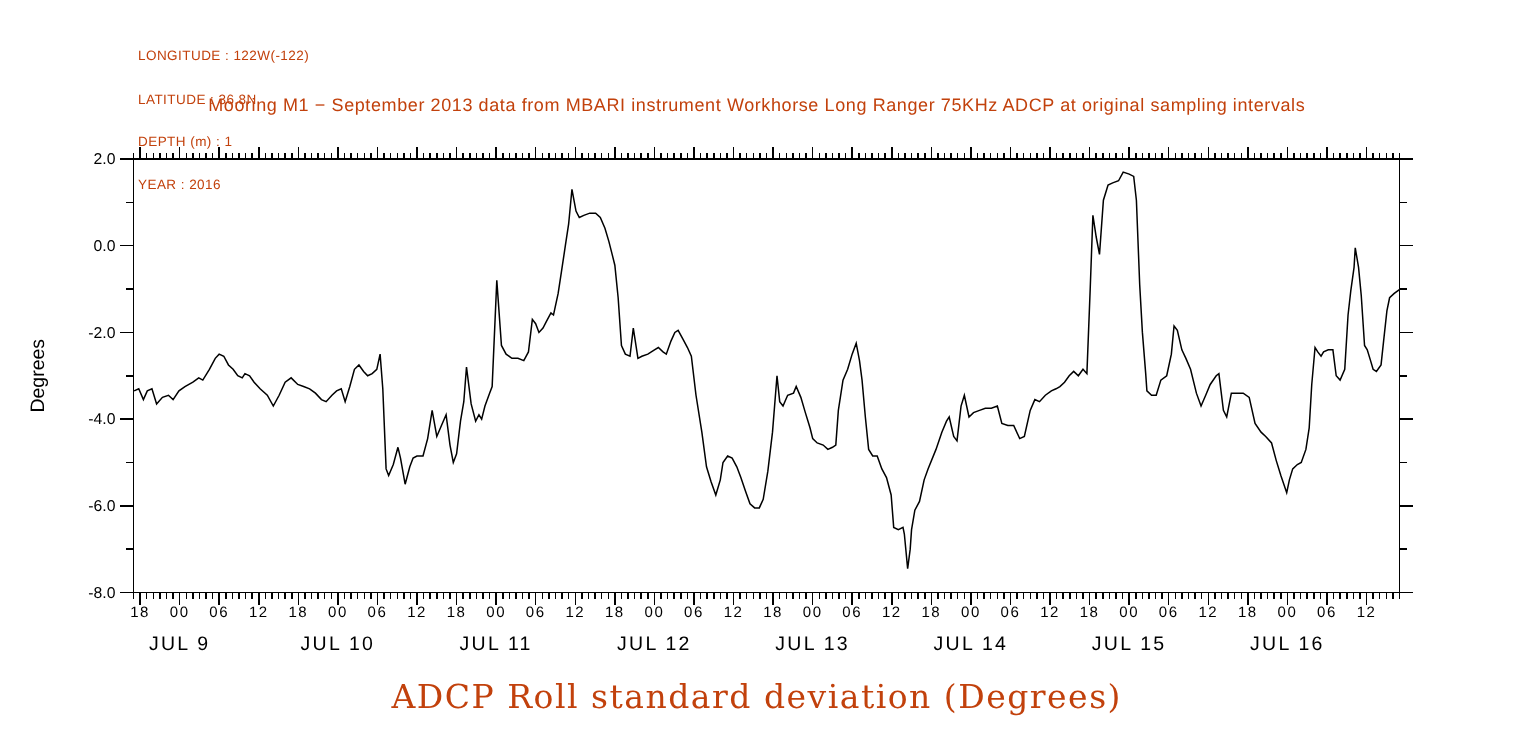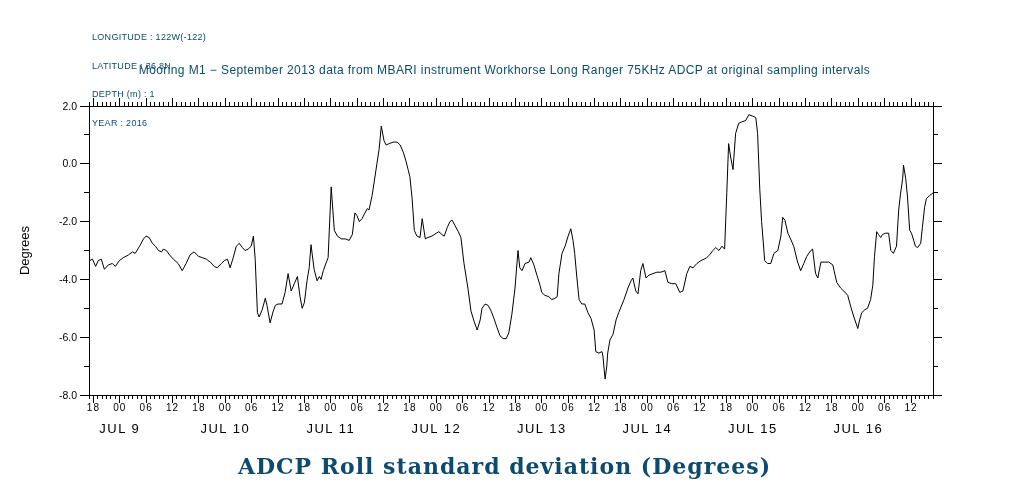--- a/index.html
+++ b/index.html
@@ -1,22 +1,22 @@
 <!DOCTYPE html>
 <html><head>
 <meta charset="utf-8">
 <style>
   html,body{margin:0;padding:0;background:#fff;}
   .screen{position:relative;width:1009px;height:504px;background:#ffffff;overflow:hidden;
-          font-family:"Liberation Sans",sans-serif;color:#0c4a6e;}
+          font-family:"Liberation Sans",sans-serif;color:#c2410c;}
   .info{position:absolute;left:92px;top:14px;font-size:9px;line-height:9.5px;letter-spacing:0.3px;white-space:pre;}
   .chart-title{position:absolute;left:0;top:63px;width:100%;text-align:center;font-size:12px;letter-spacing:0.4px;}
   .plot-svg{position:absolute;left:0;top:0;}
   .caption{position:absolute;left:0;top:453px;width:100%;text-align:center;
-           font-family:"DejaVu Serif",serif;font-size:22px;letter-spacing:1px;font-weight:bold;}
+           font-family:"DejaVu Serif",serif;font-size:22px;letter-spacing:1px;}
 </style>
 </head>
 <body>
 
 <div class="screen">
   <div class="info">
     <div>LONGITUDE : 122W(-122)</div>
     <div>LATITUDE : 36.8N</div>
     <div>DEPTH (m) : 1</div>
     <div>YEAR : 2016</div>

